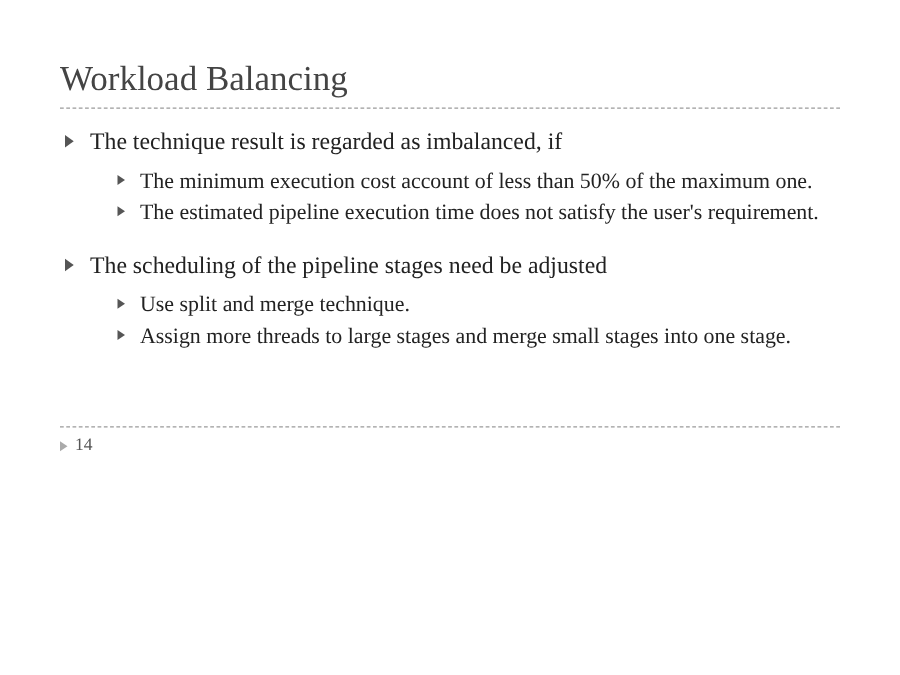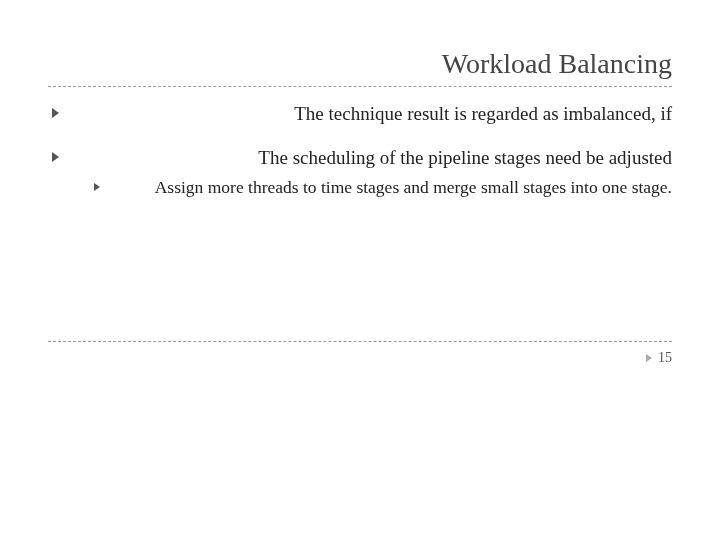--- a/index.html
+++ b/index.html
@@ -11,21 +11,20 @@
     font-family: Georgia, "Times New Roman", serif;
     color: #222222;
     overflow: hidden;
   }
   .slide {
     position: relative;
     width: 720px;
     height: 398px;
     box-sizing: border-box;
     padding: 48px 48px 0 48px;
-    text-align: right;
   }
   .title {
     font-size: 28px;
     font-weight: 400;
     color: #444444;
     margin: 0 0 6px 0;
   }
   .title-rule {
     border: none;
     border-top: 1px dashed #9a9a9a;
@@ -112,36 +111,45 @@
 
   <h1 class="title">Workload Balancing</h1>
   <hr class="title-rule">
 
   <div class="content">
     <ul class="lvl1">
 
       <li>
         <span>The technique result is regarded as imbalanced, if</span>
         <ul class="lvl2">
+          <li>
+            <span>The minimum execution cost account of less than 50% of the maximum one.</span>
+          </li>
+          <li>
+            <span>The estimated pipeline execution time does not satisfy the user's requirement.</span>
+          </li>
         </ul>
       </li>
 
       <li>
         <span>The scheduling of the pipeline stages need be adjusted</span>
         <ul class="lvl2">
           <li>
-            <span>Assign more threads to time stages and merge small stages into one stage.</span>
+            <span>Use split and merge technique.</span>
+          </li>
+          <li>
+            <span>Assign more threads to large stages and merge small stages into one stage.</span>
           </li>
         </ul>
       </li>
 
     </ul>
   </div>
 
   <div class="footer">
     <hr class="footer-rule">
     <span class="page-num">
       <span class="marker"></span>
-      <span>15</span>
+      <span>14</span>
     </span>
   </div>
 
 </div>
 
 </body></html>

